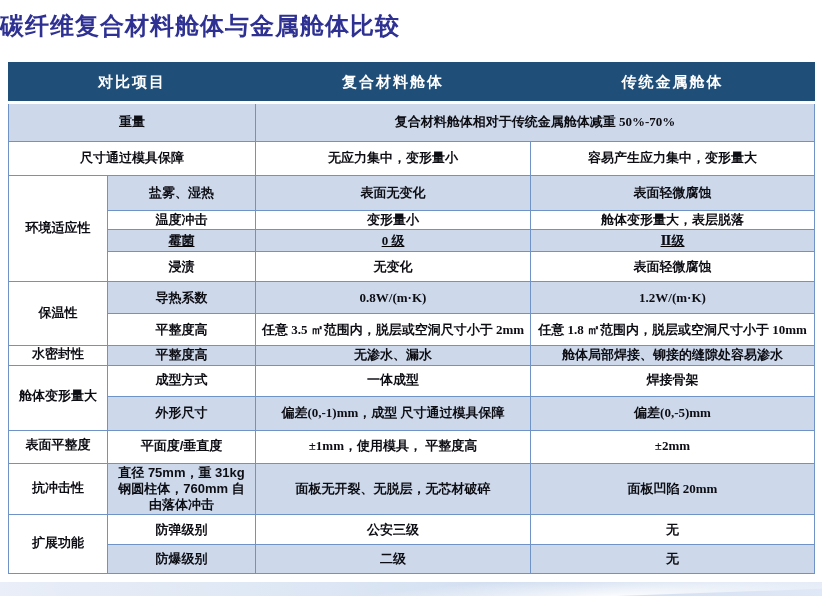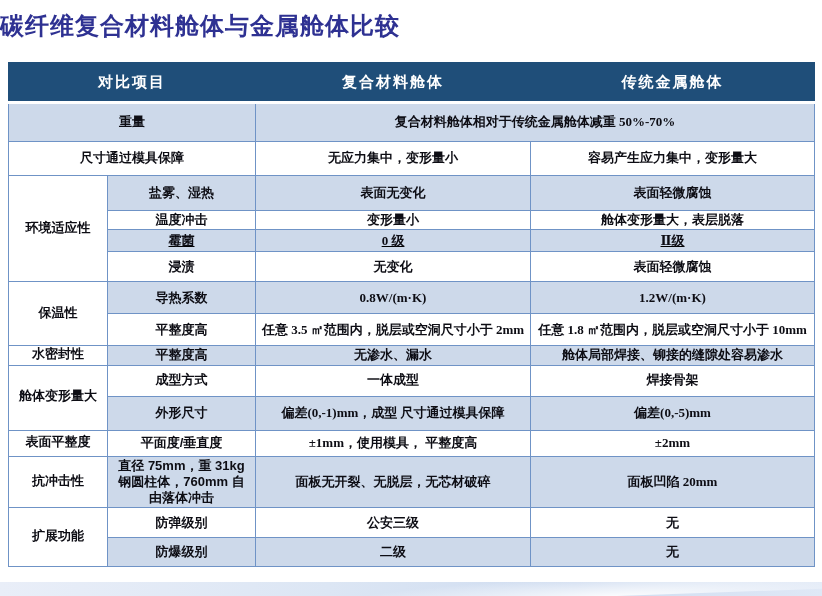--- a/index.html
+++ b/index.html
@@ -42,21 +42,21 @@
   tbody tr:nth-child(2){height:34px;}
   tbody tr:nth-child(3){height:35px;}
   tbody tr:nth-child(4){height:15px;}
   tbody tr:nth-child(5){height:22px;text-decoration:underline;}
   tbody tr:nth-child(6){height:30px;}
   tbody tr:nth-child(7){height:32px;}
   tbody tr:nth-child(8){height:32px;}
   tbody tr:nth-child(9){height:16px;}
   tbody tr:nth-child(10){height:31px;}
   tbody tr:nth-child(11){height:34px;}
-  tbody tr:nth-child(12){height:26px;}
+  tbody tr:nth-child(12){height:33px;}
   tbody tr:nth-child(13){height:44px;}
   tbody tr:nth-child(14){height:30px;}
   tbody tr:nth-child(15){height:29px;}
   .wave{
     position:absolute;left:0;bottom:0;width:822px;height:14px;
     background:linear-gradient(90deg,#e9eef8 0%,#dce6f4 40%,#cfdcf0 70%,#dfe8f6 100%);
     overflow:hidden;
   }
   .wave::after{
     content:"";position:absolute;left:40%;top:-6px;width:70%;height:20px;

